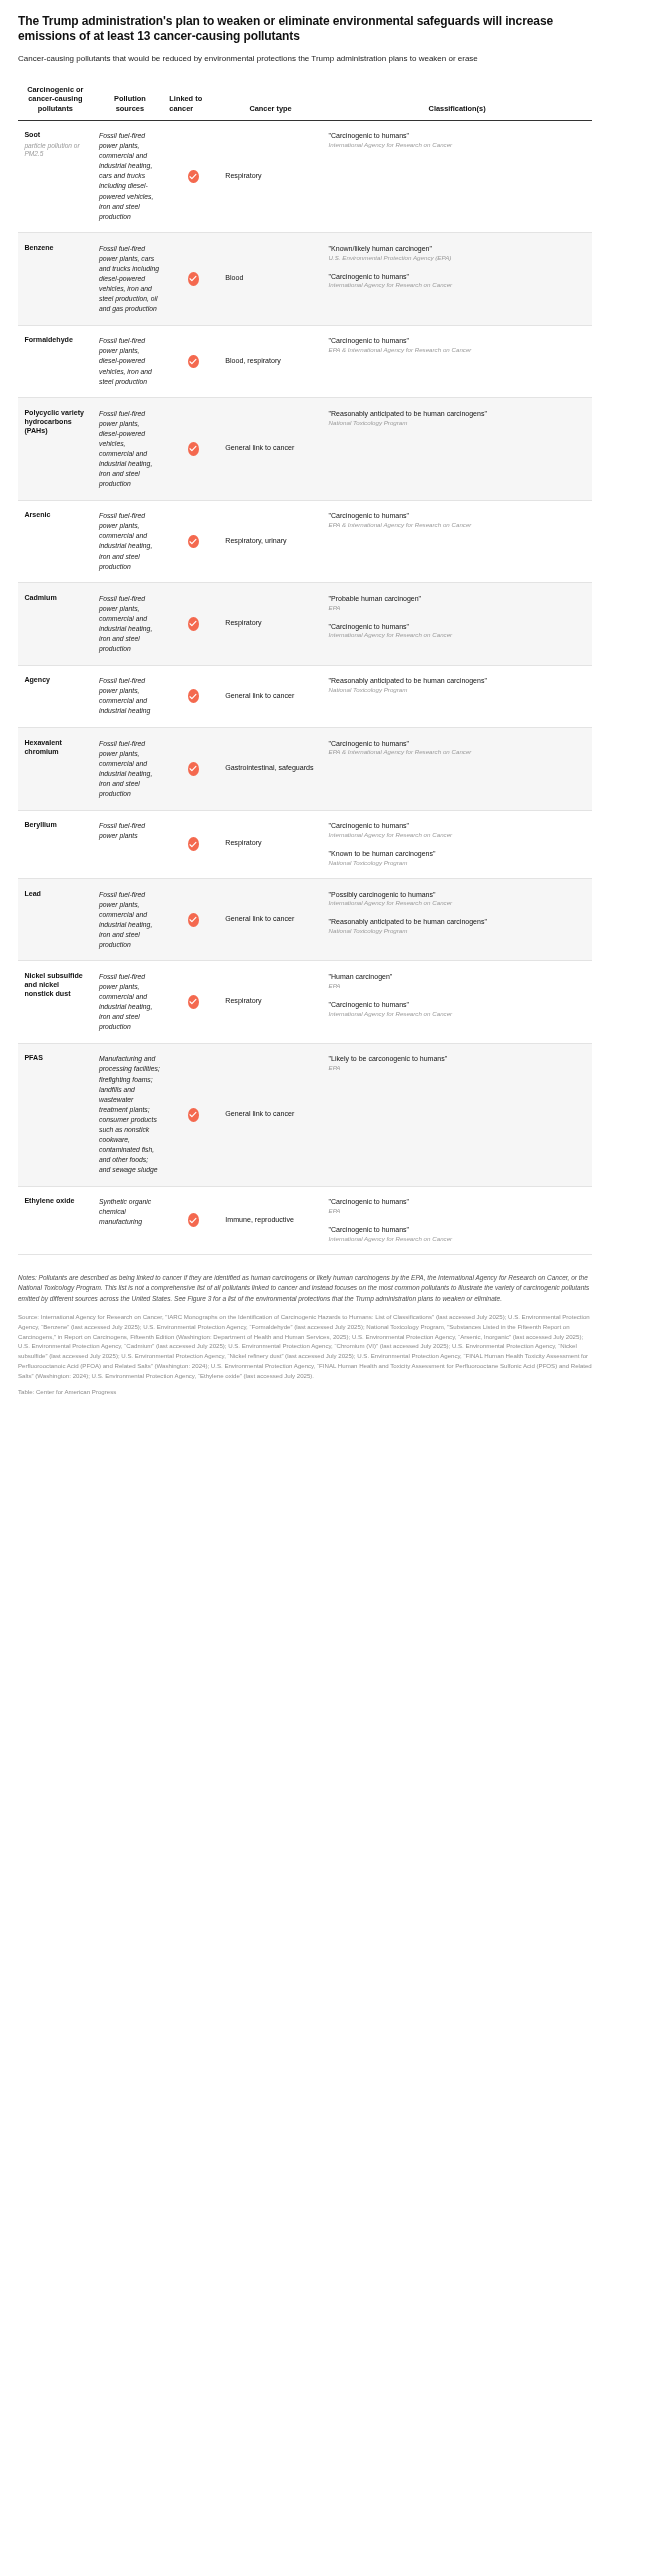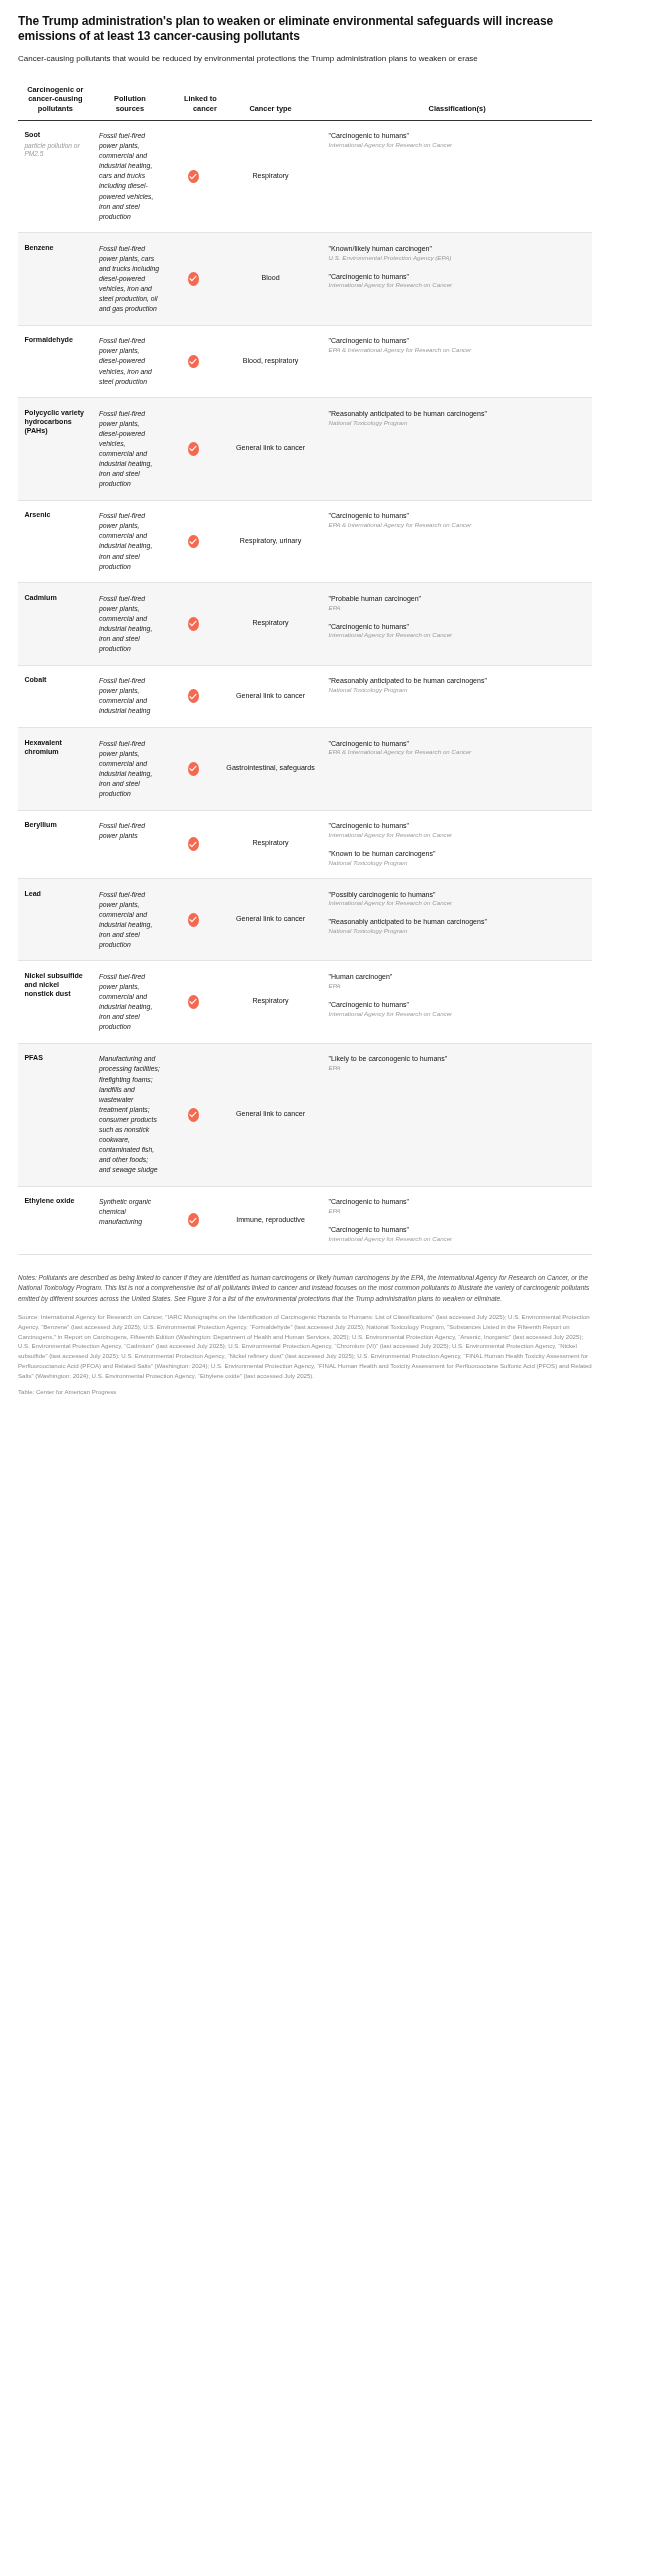--- a/index.html
+++ b/index.html
@@ -47,21 +47,21 @@
 
   thead th {
     font-size: 7.4px;
     font-weight: 700;
     color: #111111;
     text-align: center;
     vertical-align: bottom;
     padding: 0 6.4px 6.4px 6.4px;
     line-height: 1.28;
   }
-  thead th.col-linked { text-align: right; padding-left: 2.1px; padding-right: 2.1px; }
+  thead th.col-linked { text-align: left; padding-left: 2.1px; padding-right: 2.1px; }
   thead tr { border-bottom: 1.6px solid #333333; }
 
   tbody tr { border-bottom: 0.5px solid #e3e3e3; }
   tbody tr.alt { background: #f6f6f6; }
 
   tbody td {
     padding: 10.6px 6.4px 10.6px 6.4px;
     vertical-align: middle;
     font-size: 6.9px;
     line-height: 1.45;
@@ -84,21 +84,21 @@
     margin-top: 1.1px;
   }
   td.cell-sources {
     vertical-align: top;
     font-style: italic;
     font-size: 6.8px;
     color: #1a1a1a;
     line-height: 1.48;
   }
   td.cell-linked { text-align: center; padding-left: 1.1px; padding-right: 1.1px; }
-  td.cell-type { font-size: 7.1px; color: #111111; line-height: 1.35; text-align: center; }
+  td.cell-type { font-size: 7.1px; color: #111111; line-height: 1.35; }
   td.cell-class { vertical-align: top; padding-top: 10.6px; }
 
   .cls-block { margin-bottom: 9.5px; }
   .cls-block:last-child { margin-bottom: 0; }
   .cls-label {
     font-size: 7px;
     font-weight: 400;
     color: #111111;
     line-height: 1.33;
   }
@@ -255,21 +255,21 @@
               <div class="cls-label">"Probable human carcinogen"</div>
               <div class="cls-src">EPA</div>
             </div>
             <div class="cls-block">
               <div class="cls-label">"Carcinogenic to humans"</div>
               <div class="cls-src">International Agency for Research on Cancer</div>
             </div>
           </td>
         </tr>
         <tr>
-          <td class="cell-name"><span>Cobalt</span></td>
+          <td class="cell-name"><span>Agency</span></td>
           <td class="cell-sources">Fossil fuel-fired power plants, commercial and industrial heating</td>
           <td class="cell-linked"><span class="check" style="background: rgb(244, 105, 79);"><svg width="8" height="7.4" viewBox="0 0 15 14" aria-hidden="true">
                 <path d="M1.8 7.1 L5.4 10.6 L13.0 2.6" fill="none" stroke="#ffffff" stroke-width="2.2" stroke-linecap="round" stroke-linejoin="round"></path>
               </svg></span></td>
           <td class="cell-type">General link to cancer</td>
           <td class="cell-class">
             <div class="cls-block">
               <div class="cls-label">"Reasonably anticipated to be human carcinogens"</div>
               <div class="cls-src">National Toxicology Program</div>
             </div>

